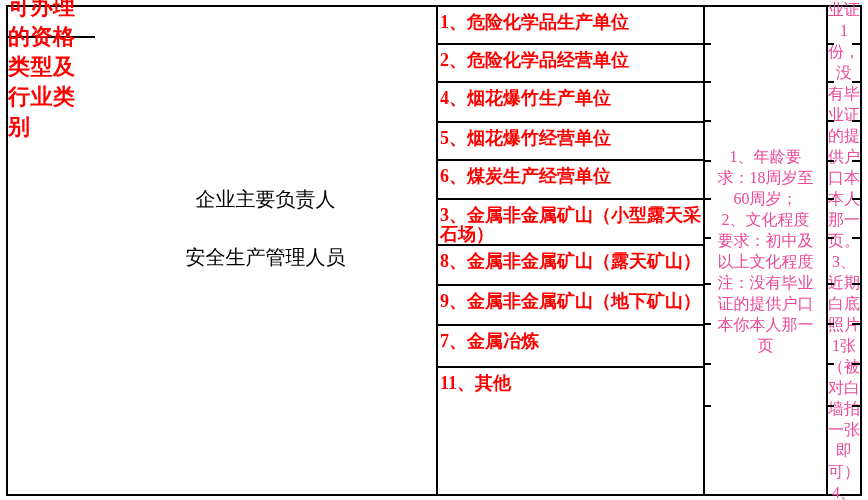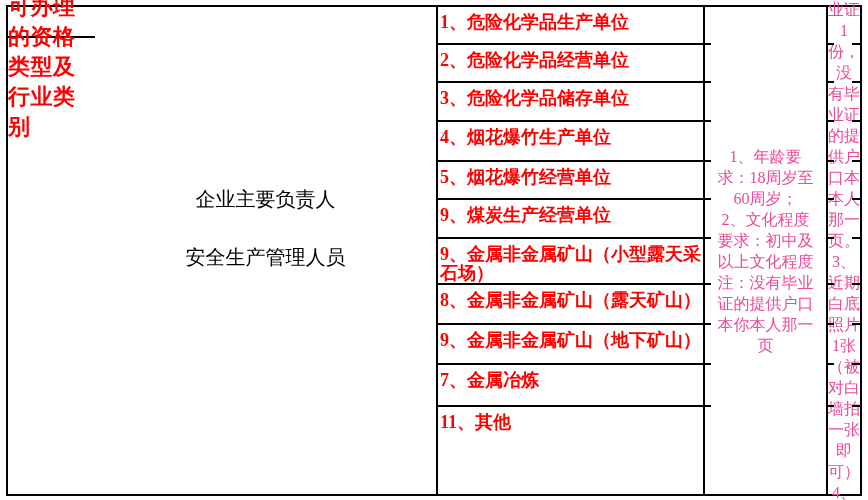--- a/index.html
+++ b/index.html
@@ -88,25 +88,24 @@
       <div class="col col1">
         <div class="qualwrap">
           <div>企业主要负责人</div>
           <div>安全生产管理人员</div>
         </div>
       </div>
 
       <div class="col col2">
         <div class="irow" style="height:38px">1、危险化学品生产单位</div>
         <div class="irow" style="height:38px">2、危险化学品经营单位</div>
-        <div class="irow" style="height:39px">3、危险化学品储存单位</div>
         <div class="irow" style="height:40px">4、烟花爆竹生产单位</div>
         <div class="irow" style="height:38px">5、烟花爆竹经营单位</div>
-        <div class="irow" style="height:39px">9、煤炭生产经营单位</div>
-        <div class="irow" style="height:46px">9、金属非金属矿山（小型露天采石场）</div>
+        <div class="irow" style="height:39px">6、煤炭生产经营单位</div>
+        <div class="irow" style="height:46px">3、金属非金属矿山（小型露天采石场）</div>
         <div class="irow" style="height:40px">8、金属非金属矿山（露天矿山）</div>
         <div class="irow" style="height:40px">9、金属非金属矿山（地下矿山）</div>
         <div class="irow" style="height:42px">7、金属冶炼</div>
         <div class="irow" style="height:37px">11、其他</div>
       </div>
 
       <div class="col col3">
         <div class="celltext">1、年龄要
 求：18周岁至
 60周岁；

